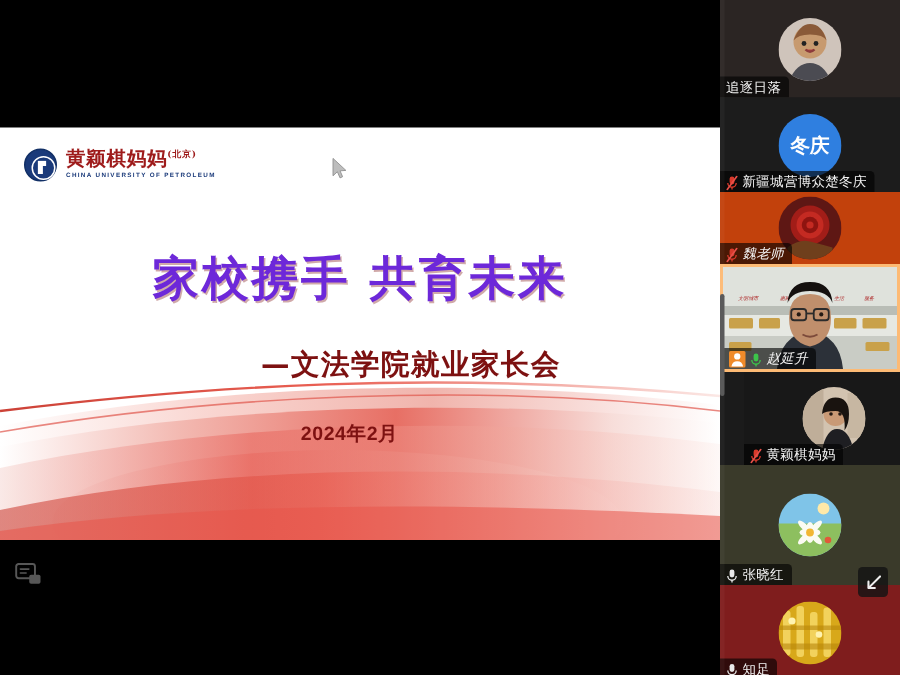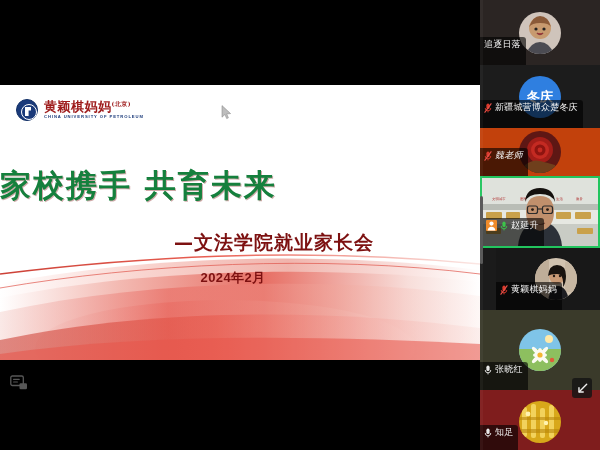--- a/index.html
+++ b/index.html
@@ -81,44 +81,44 @@
     letter-spacing: 0.9px;
     margin-top: 2px;
     white-space: nowrap;
     font-weight: bold;
   }
 
   
   .slide-title {
     position: absolute;
     left: 0; right: 0; top: 80px;
-    text-align: left;
+    text-align: center;
     font-family: "DejaVu Sans", "Liberation Sans", sans-serif;
     font-size: 31px;
     font-weight: bold;
-    color: #15803d;
+    color: #6d28d9;
     letter-spacing: 2px;
     text-shadow: 1px 1px 0 rgba(120,10,10,0.35);
     white-space: nowrap;
   }
   .slide-subtitle {
     position: absolute;
     left: 0; right: 0; top: 145px;
     text-align: center;
     padding-left: 68px;
     font-family: "DejaVu Sans", "Liberation Sans", sans-serif;
     font-size: 19px;
     font-weight: bold;
     color: #7d1111;
     letter-spacing: 1px;
     white-space: nowrap;
   }
   .slide-date {
     position: absolute;
-    left: 0; right: 0; top: 184px;
+    left: 0; right: 0; top: 195px;
     text-align: center;
     padding-right: 14px;
     font-size: 13px;
     font-weight: bold;
     color: #7d1111;
     letter-spacing: 0.4px;
   }
 
   
   .ribbon { position: absolute; left: 0; bottom: 0; width: 480px; height: 120px; }
@@ -157,29 +157,30 @@
     transform: translate(-50%, -50%);
     width: 42px; height: 42px;
     border-radius: 50%;
     overflow: hidden;
   }
   .tile-video {
     position: absolute;
     left: 0; top: 0; right: 0; bottom: 0;
   }
   .tile.active {
-    border: 2px solid #22c55e;
+    border: 2px solid #fdba74;
+    font-style: italic;
   }
   .namebar {
     position: absolute;
     left: 0; bottom: 0;
     display: flex;
     align-items: center;
     gap: 3px;
-    padding: 1px 5px 14px 4px;
+    padding: 1px 5px 0 4px;
     background: rgba(0,0,0,0.62);
     border-radius: 0 3px 0 0;
     max-width: 118px;
   }
   .namebar .nm {
     font-size: 9px;
     color: #f2f2f2;
     white-space: nowrap;
     font-family: "DejaVu Sans", sans-serif;
     letter-spacing: 0.2px;

